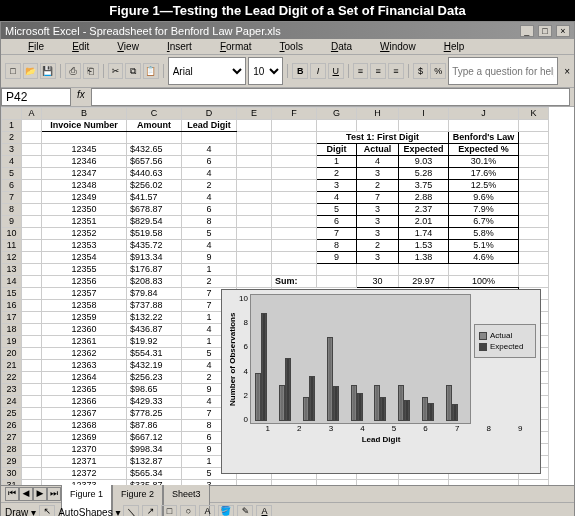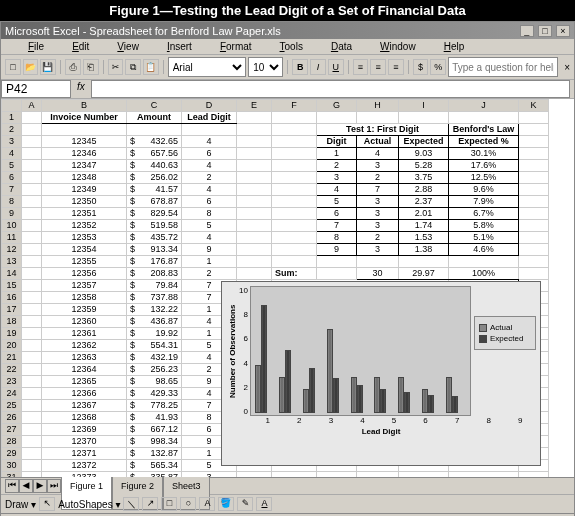--- a/index.html
+++ b/index.html
@@ -7,36 +7,36 @@
 .figure-title { background: #000; color: #fff; text-align: center; font-weight: bold; font-size: 13px; padding: 3px 0; }
 .app-window { background: #d4d0c8; border: 1px solid #888; }
 .title-bar { background: linear-gradient(to right, #666, #999); color: #fff; padding: 2px 4px; display: flex; justify-content: space-between; align-items: center; font-size: 11px; }
 .title-bar .controls span { display: inline-block; width: 14px; height: 12px; background: #d4d0c8; border: 1px solid #888; margin-left: 1px; text-align: center; line-height: 10px; font-size: 9px; color: #000; cursor: pointer; }
 .menu-bar { background: #d4d0c8; padding: 2px 4px; font-size: 10px; border-bottom: 1px solid #aaa; }
 .menu-bar span { padding: 1px 5px; cursor: pointer; margin-left: 18px; }
 .menu-bar span u { text-decoration: underline; }
 .toolbar { background: #d4d0c8; padding: 2px 4px; display: flex; align-items: center; gap: 2px; border-bottom: 1px solid #aaa; font-size: 10px; }
 .toolbar .btn { width: 16px; height: 16px; background: #d4d0c8; border: 1px solid #bbb; display: inline-flex; align-items: center; justify-content: center; font-size: 9px; cursor: pointer; }
 .toolbar .sep { width: 1px; height: 14px; background: #aaa; margin: 0 2px; }
-.toolbar select, .toolbar input { font-size: 10px; border: 1px solid #888; background: #fff; height: 20px; }
+.toolbar select, .toolbar input { font-size: 10px; border: 1px solid #888; background: #fff; height: 28px; }
 .help-box { margin-left: auto; }
 .help-box input { width: 110px; color: #888; padding: 0 3px; }
 .name-box-row { display: flex; background: #d4d0c8; border-bottom: 1px solid #aaa; }
 .name-box { width: 70px; background: #fff; border: 1px solid #888; padding: 1px 4px; font-size: 12px; }
 .fx-label { padding: 1px 6px; font-style: italic; }
 .formula-bar { flex: 1; background: #fff; border: 1px solid #888; margin-right: 4px; }
 .sheet-area { position: relative; background: #fff; height: 378px; overflow: hidden; }
 table.grid { border-collapse: collapse; table-layout: fixed; font-size: 9px; }
 table.grid th, table.grid td { border: 1px solid #ccc; padding: 0 3px; height: 11px; line-height: 11px; white-space: nowrap; overflow: hidden; }
 table.grid th { background: #d4d0c8; font-weight: normal; text-align: center; }
 table.grid th.row-hdr { width: 20px; text-align: center; }
 .col-A { width: 20px; } .col-B { width: 85px; } .col-C { width: 55px; } .col-D { width: 55px; }
 .col-E { width: 35px; } .col-F { width: 45px; } .col-G { width: 40px; } .col-H { width: 42px; }
 .col-I { width: 50px; } .col-J { width: 70px; } .col-K { width: 30px; }
-.currency { text-align: right; } .currency::before { content: "$ "; float: left; }
+.currency { text-align: left; } .currency::before { content: "$ "; float: left; }
 .center { text-align: center; }
 .bold { font-weight: bold; }
 .brd-b { border-bottom: 1px solid #000 !important; }
 .brd-all { border: 1px solid #000 !important; }
 .chart-embed { position: absolute; top: 182px; left: 220px; width: 320px; height: 185px; background: #e8e8e8; border: 1px solid #666; padding: 4px; }
 .chart-title { text-align: center; font-weight: bold; font-size: 10px; padding: 5px 0; }
 .chart-body { display: flex; height: 130px; }
 .y-axis-label { writing-mode: vertical-rl; transform: rotate(180deg); font-size: 8px; text-align: center; font-weight: bold; padding: 0 2px; }
 .plot-area { flex: 1; background: #ccc; border: 1px solid #888; position: relative; display: flex; align-items: flex-end; padding: 2px 4px; gap: 4px; }
 .bar-group { display: flex; gap: 0; align-items: flex-end; flex: 1; }
@@ -476,21 +476,21 @@
             <td class="col-G"></td>
             <td class="col-H"></td>
             <td class="col-I"></td>
             <td class="col-J"></td>
             <td class="col-K"></td>
           </tr>
           <tr>
             <th class="row-hdr">26</th>
             <td class="col-A"></td>
             <td class="col-B center">12368</td>
-            <td class="col-C currency">41.93</td>
+            <td class="col-C currency">87.86</td>
             <td class="col-D center">8</td>
             <td class="col-E"></td>
             <td class="col-F"></td>
             <td class="col-G"></td>
             <td class="col-H"></td>
             <td class="col-I"></td>
             <td class="col-J"></td>
             <td class="col-K"></td>
           </tr>
           <tr>

